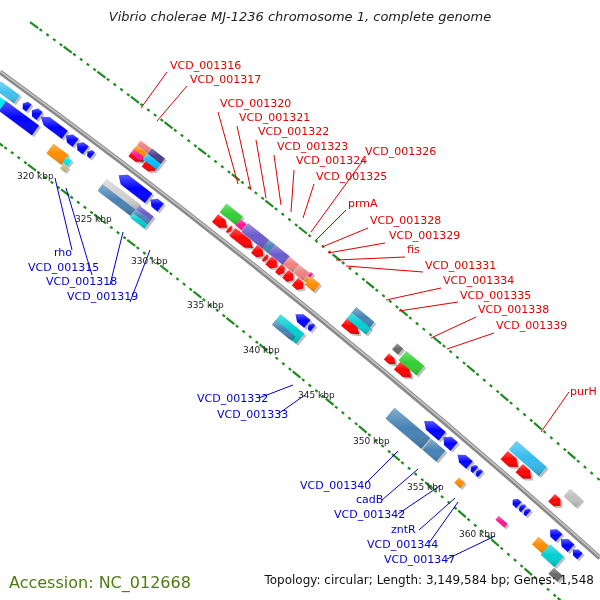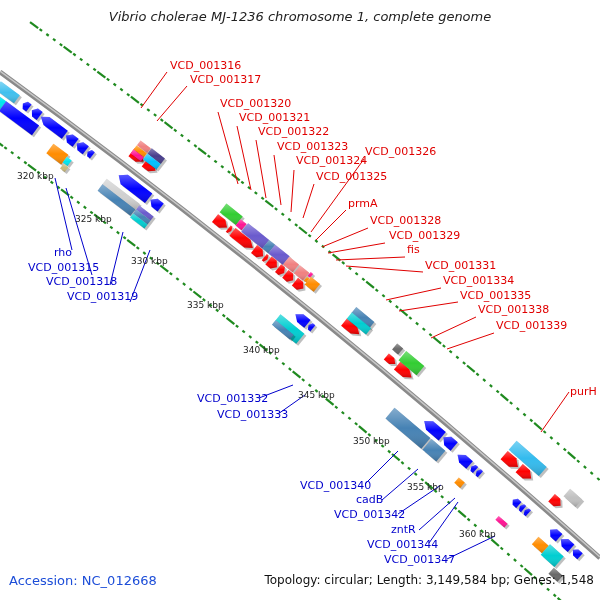--- a/index.html
+++ b/index.html
@@ -1,18 +1,18 @@
 <!DOCTYPE html>
 <html><head>
 <meta charset="utf-8">
 <style>
   html,body{margin:0;padding:0;background:#fff;}
   body{width:600px;height:600px;overflow:hidden;position:relative;font-family:"DejaVu Sans",sans-serif;}
   #title{position:absolute;top:9px;left:0;width:600px;text-align:center;font-style:italic;font-size:13px;color:#222;}
-  #acc{position:absolute;left:9px;top:573px;font-size:13px;color:#1d4ed8;}
+  #acc{position:absolute;left:9px;top:573px;font-size:16px;color:#4d7c0f;}
   #topo{position:absolute;right:6px;top:573px;font-size:12px;color:#111;}
   svg{position:absolute;left:0;top:0;}
   .lblR{fill:#e00000;font-size:11px;}
   .lblB{fill:#0000cc;font-size:11px;}
   .kbp{fill:#222;font-size:9px;}
 </style>
 </head>
 <body>
 
 <div id="title">Vibrio cholerae MJ-1236 chromosome 1, complete genome</div>

